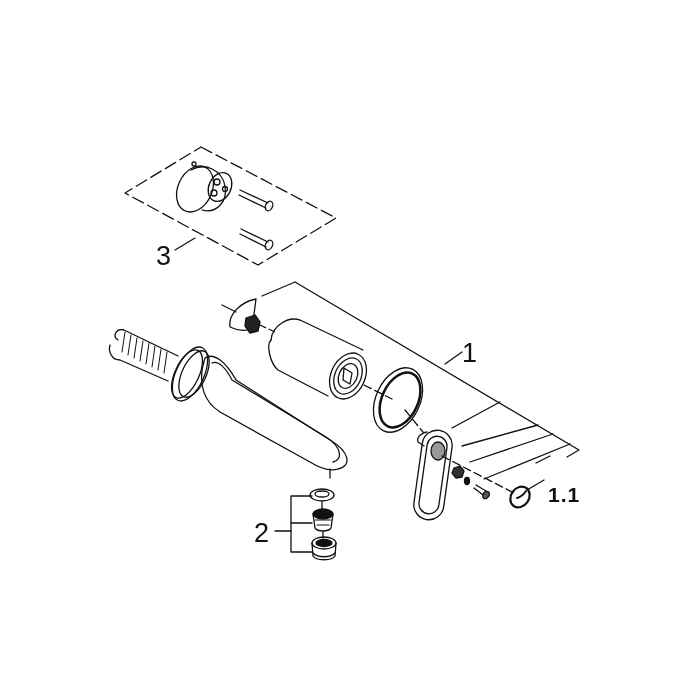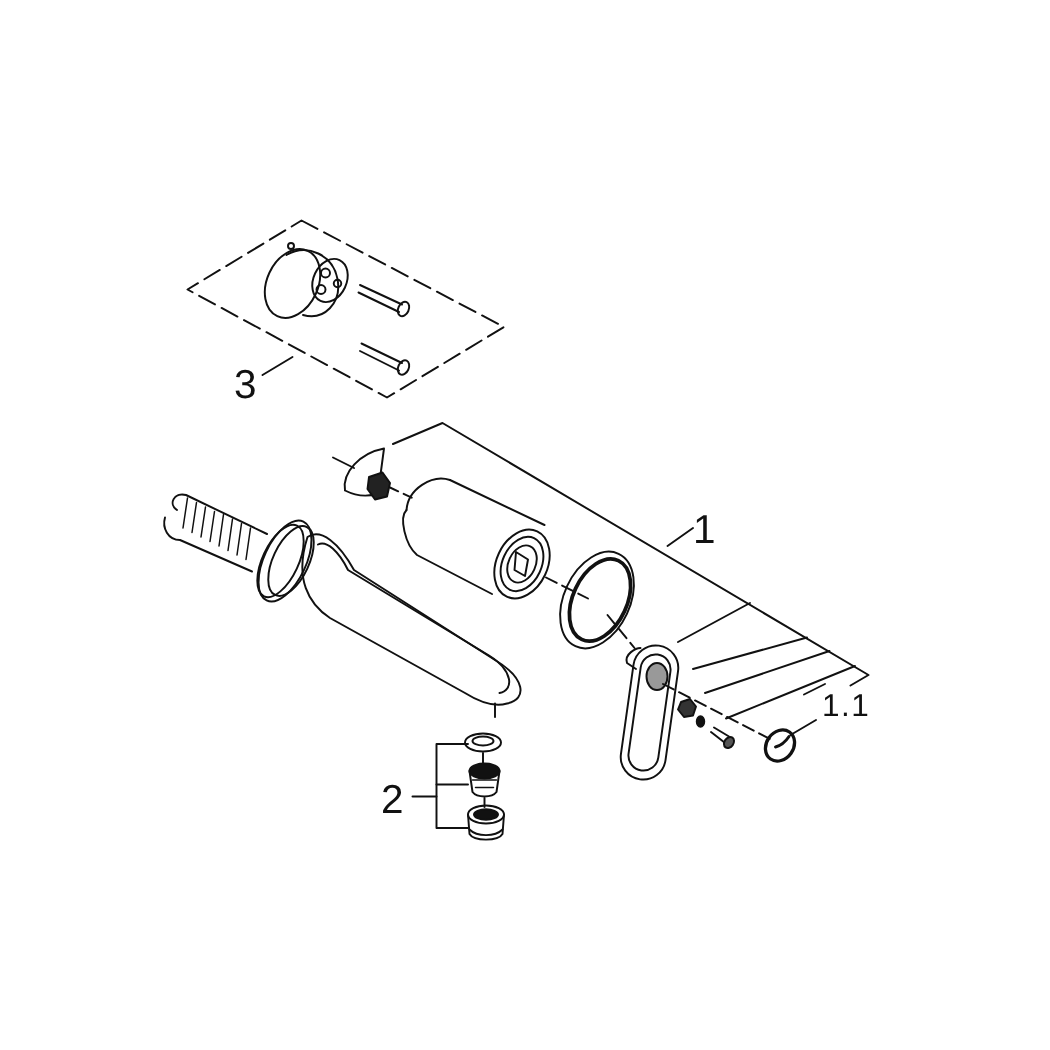--- a/index.html
+++ b/index.html
@@ -134,14 +134,14 @@
     <g>
       <polyline points="312,496 291,496 291,552 312,552"></polyline>
       <line x1="291" y1="523" x2="312" y2="523"></line>
       <line x1="275" y1="531" x2="291" y2="531"></line>
     </g>
   </g>
 </svg>
 
 <div class="callout" style="left:156px; top:243px;">3</div>
 <div class="callout" style="left:462px; top:340px;">1</div>
-<div class="callout small" style="left:548px; top:460px;">1.1</div>
+<div class="callout small" style="left:548px; top:484px;font-weight:bold;">1.1</div>
 <div class="callout" style="left:254px; top:520px;">2</div>
 
 </body></html>

